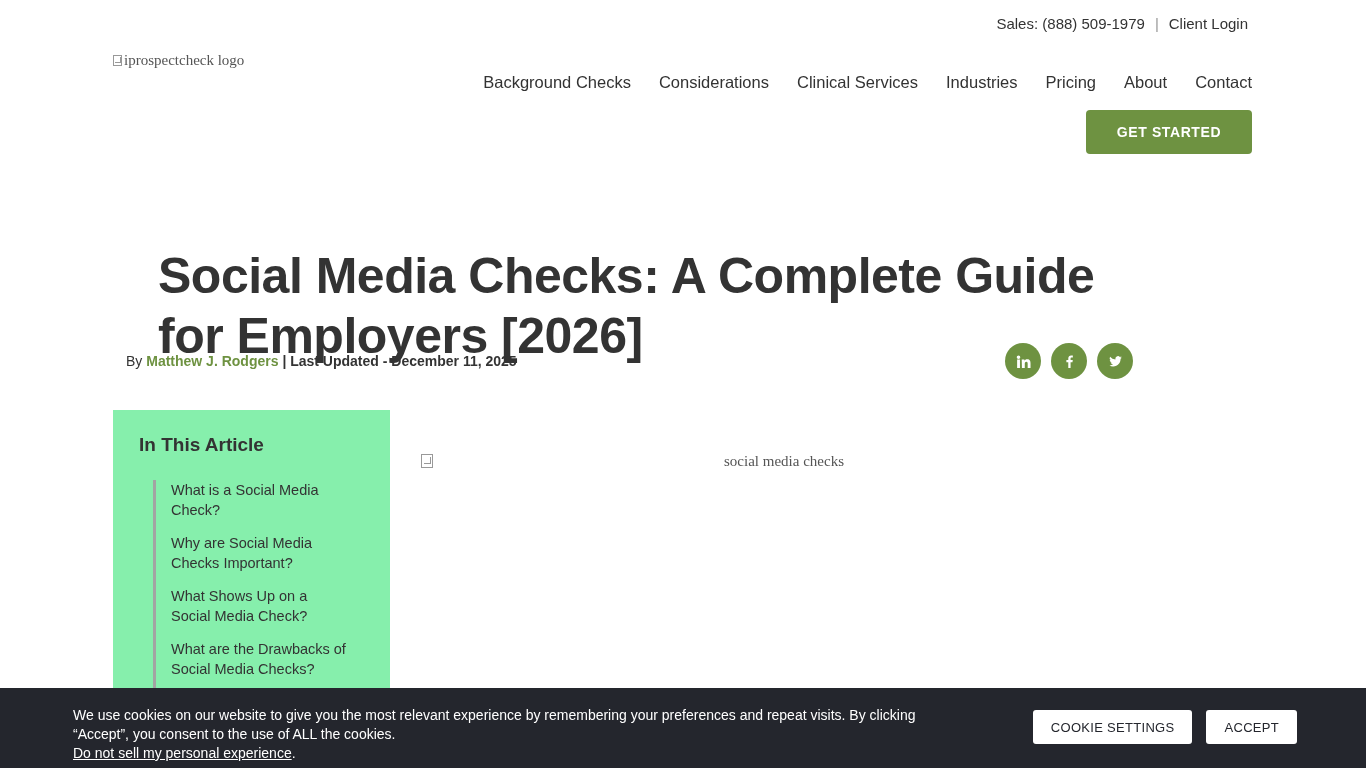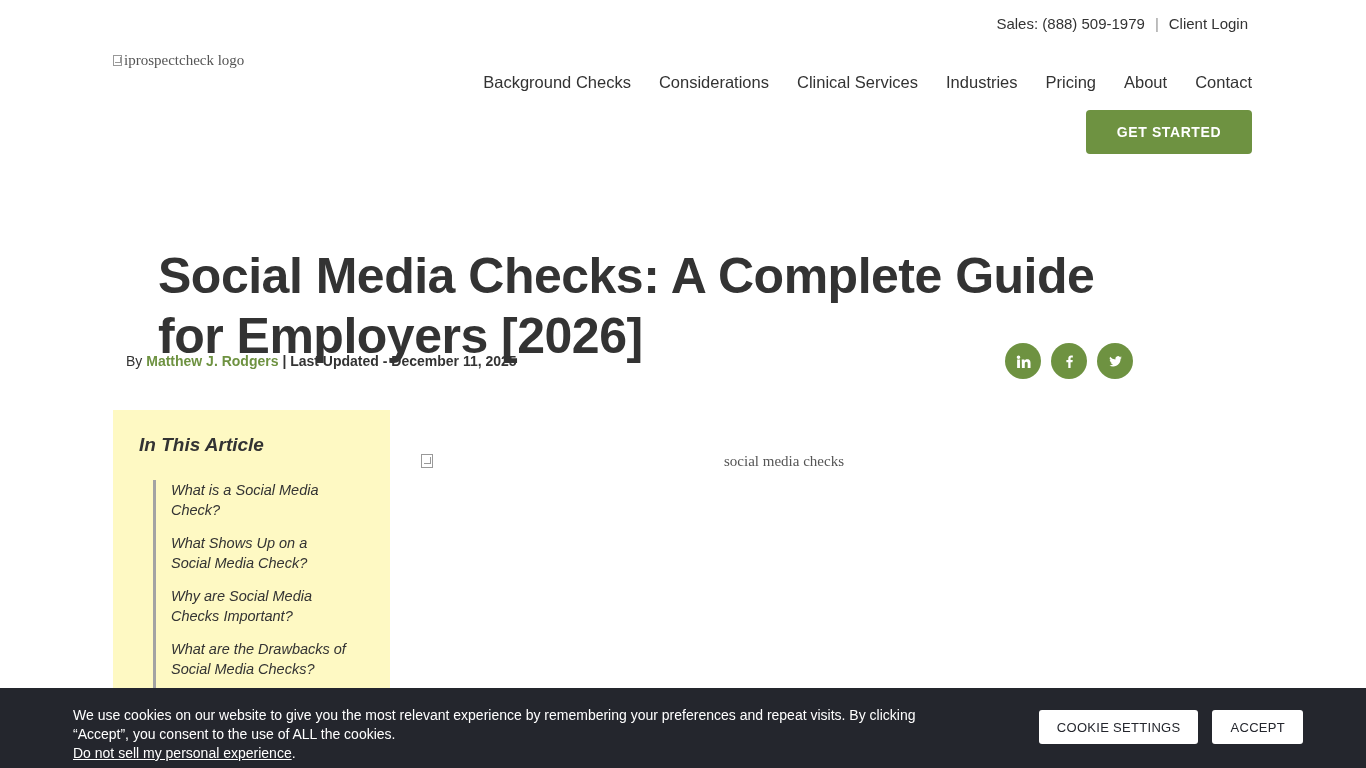--- a/index.html
+++ b/index.html
@@ -169,24 +169,23 @@
   }
   .social-icon svg { display: block; }
 
   
   .toc {
     position: absolute;
     left: 113px;
     top: 410px;
     width: 277px;
     height: 280px;
-    background: #fef9c3;
+    background: #86efac;
     padding: 24px 26px 0 26px;
     overflow: hidden;
-    font-style: italic;
   }
   .toc-heading {
     font-size: 19px;
     font-weight: bold;
     color: #333333;
     margin-bottom: 24px;
   }
   .toc-list {
     list-style: none;
     margin: 14px;
@@ -256,21 +255,21 @@
     line-height: 19px;
     color: #ffffff;
   }
   .cookie-link {
     color: #ffffff;
     text-decoration: underline;
     cursor: pointer;
   }
   .cookie-buttons {
     position: absolute;
-    right: 63px;
+    right: 69px;
     top: 22px;
     display: flex;
     gap: 14px;
   }
   .cookie-btn {
     background: #ffffff;
     border: none;
     border-radius: 3px;
     color: #24262d;
     font-size: 13px;
@@ -335,22 +334,22 @@
       <svg width="17" height="17" viewBox="0 0 24 24" fill="#ffffff" aria-hidden="true">
         <path d="M21 6.2c-.66.3-1.37.5-2.12.59a3.7 3.7 0 0 0 1.62-2.04c-.71.42-1.5.73-2.34.9a3.69 3.69 0 0 0-6.29 3.36A10.47 10.47 0 0 1 4.3 5.15a3.69 3.69 0 0 0 1.14 4.92 3.65 3.65 0 0 1-1.67-.46v.05a3.69 3.69 0 0 0 2.96 3.62c-.54.14-1.11.17-1.67.06a3.7 3.7 0 0 0 3.45 2.56A7.41 7.41 0 0 1 3 17.46a10.43 10.43 0 0 0 5.66 1.66c6.8 0 10.52-5.63 10.52-10.52v-.48A7.5 7.5 0 0 0 21 6.2z"></path>
       </svg>
     </span>
   </div>
 
   <div class="toc">
     <div class="toc-heading">In This Article</div>
     <ul class="toc-list">
       <li>What is a Social Media Check?</li>
+      <li>Why are Social Media Checks Important?</li>
       <li>What Shows Up on a Social Media Check?</li>
-      <li>Why are Social Media Checks Important?</li>
       <li>What are the Drawbacks of Social Media Checks?</li>
       <li>Legal Considerations</li>
     </ul>
   </div>
 
   <div class="hero-img-area">
     <span class="hero-broken-icon"></span>
     <div class="hero-alt">social media checks</div>
   </div>
 

